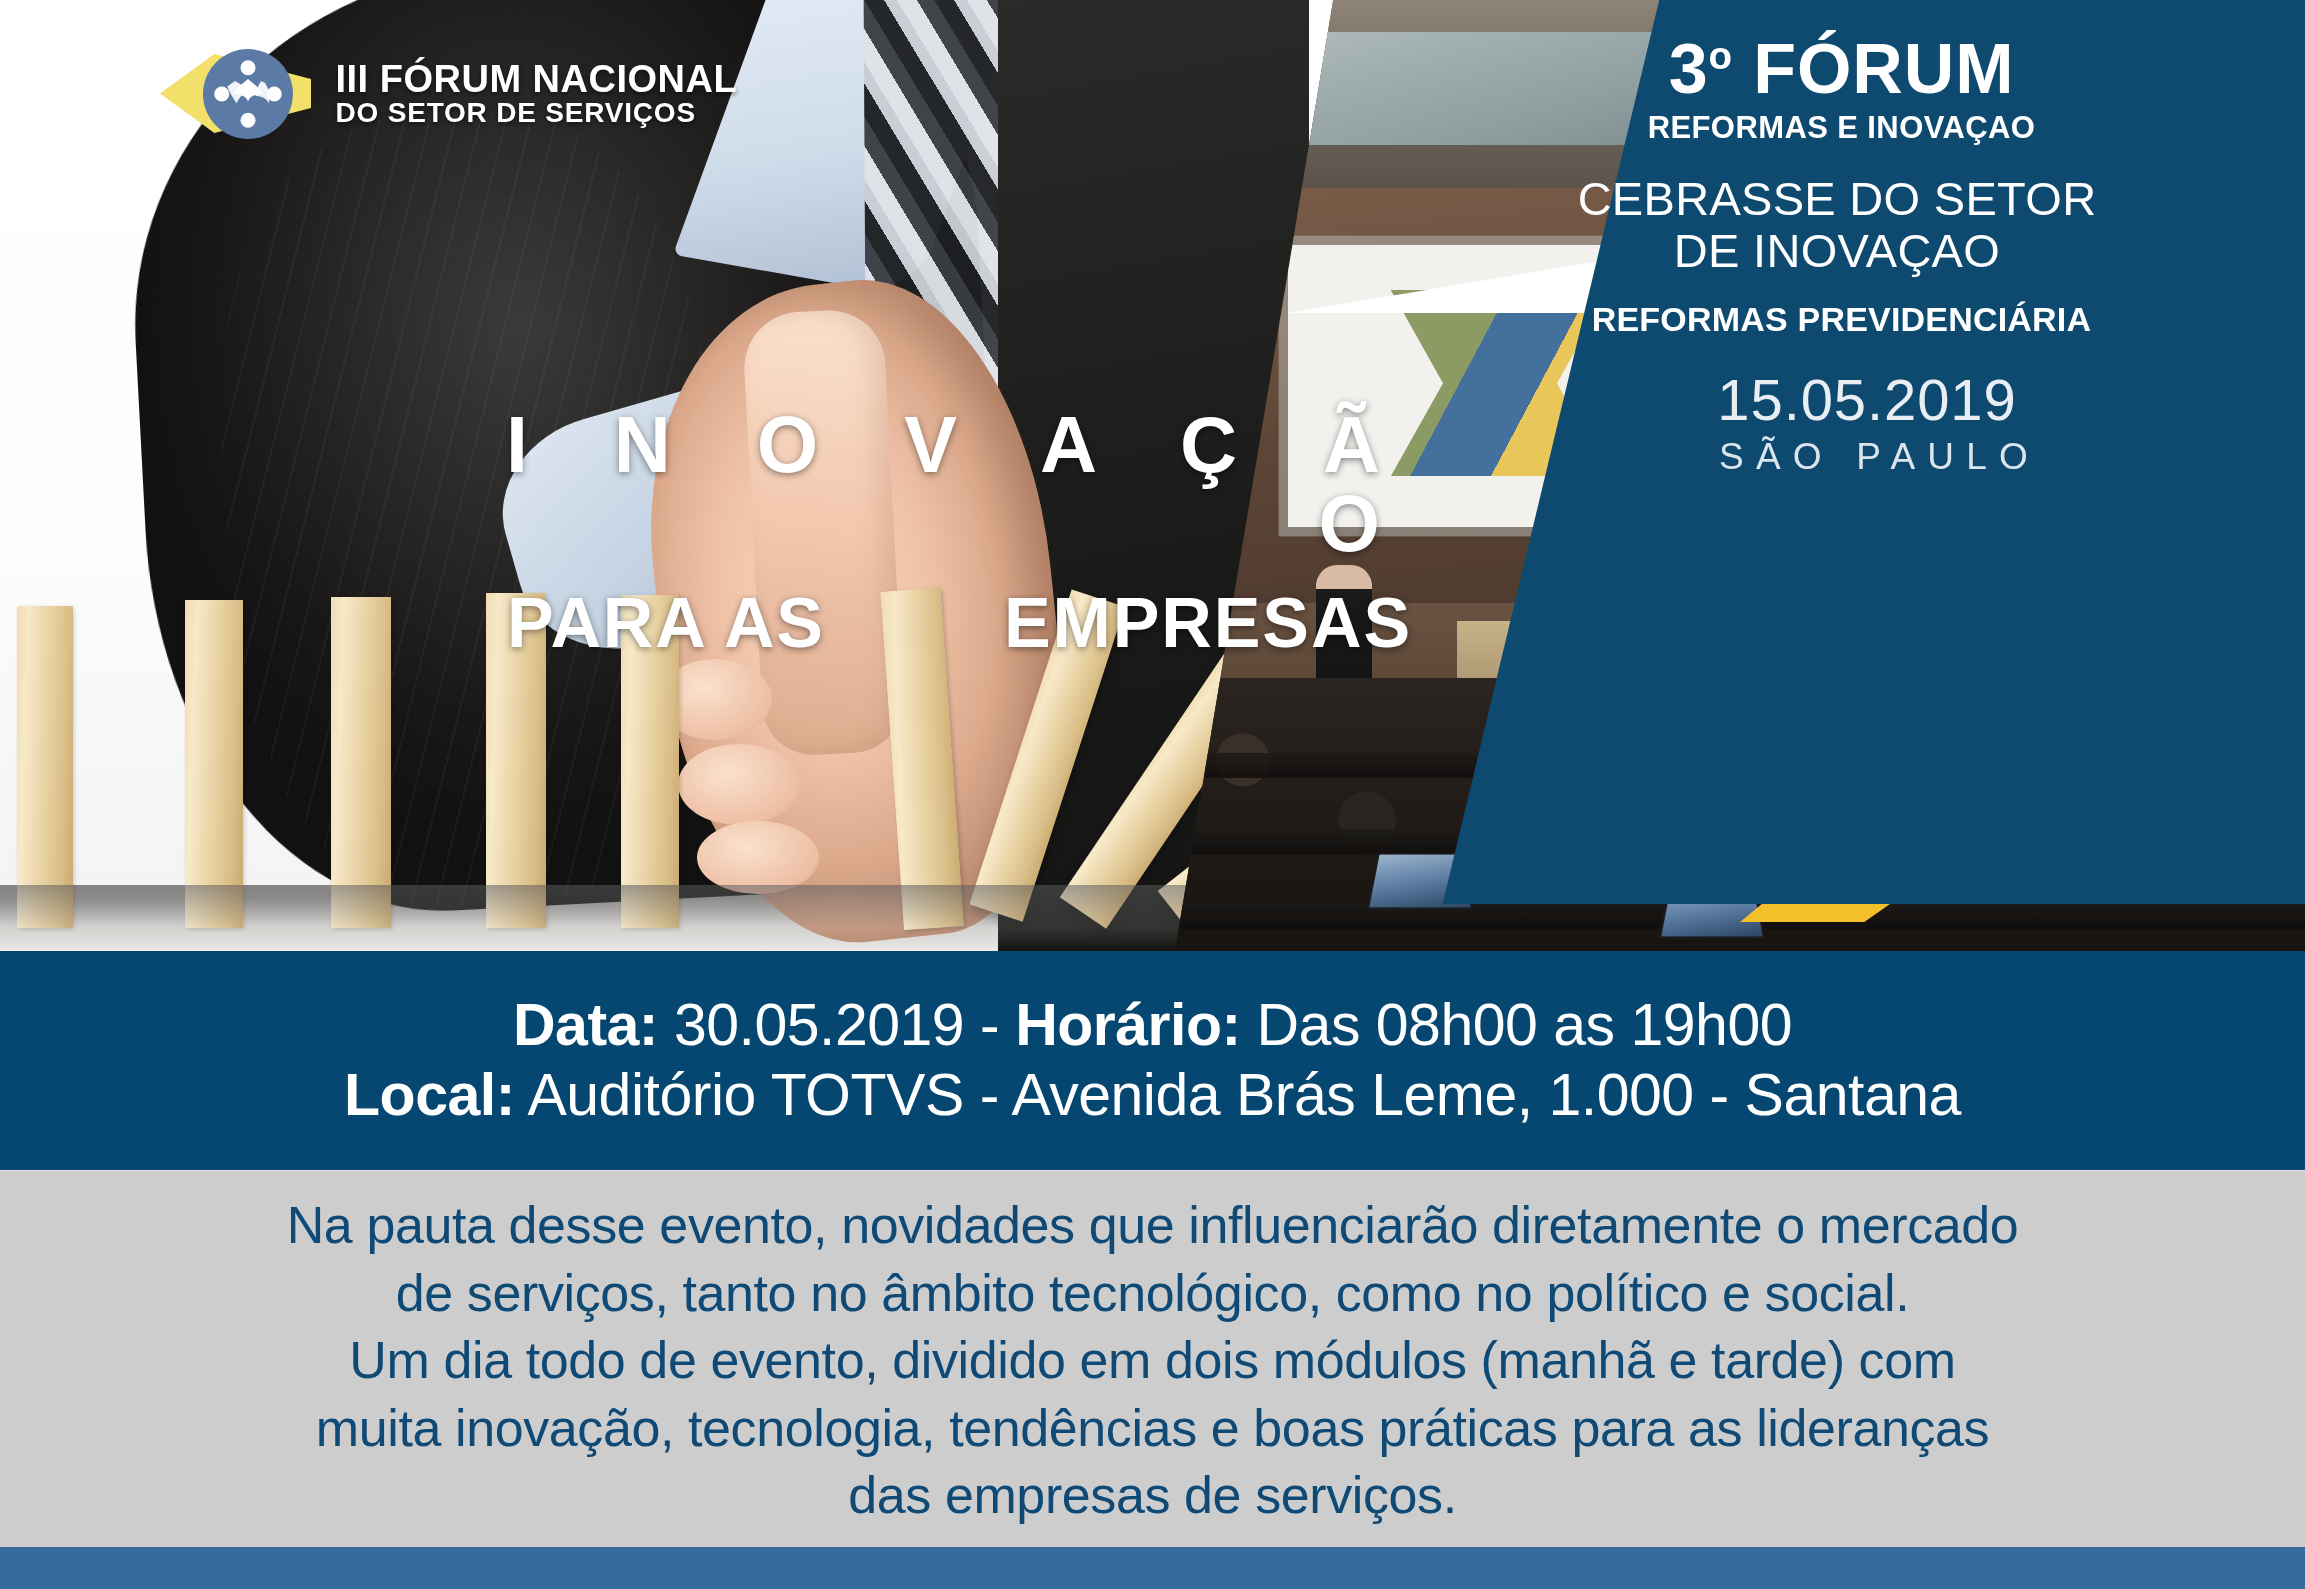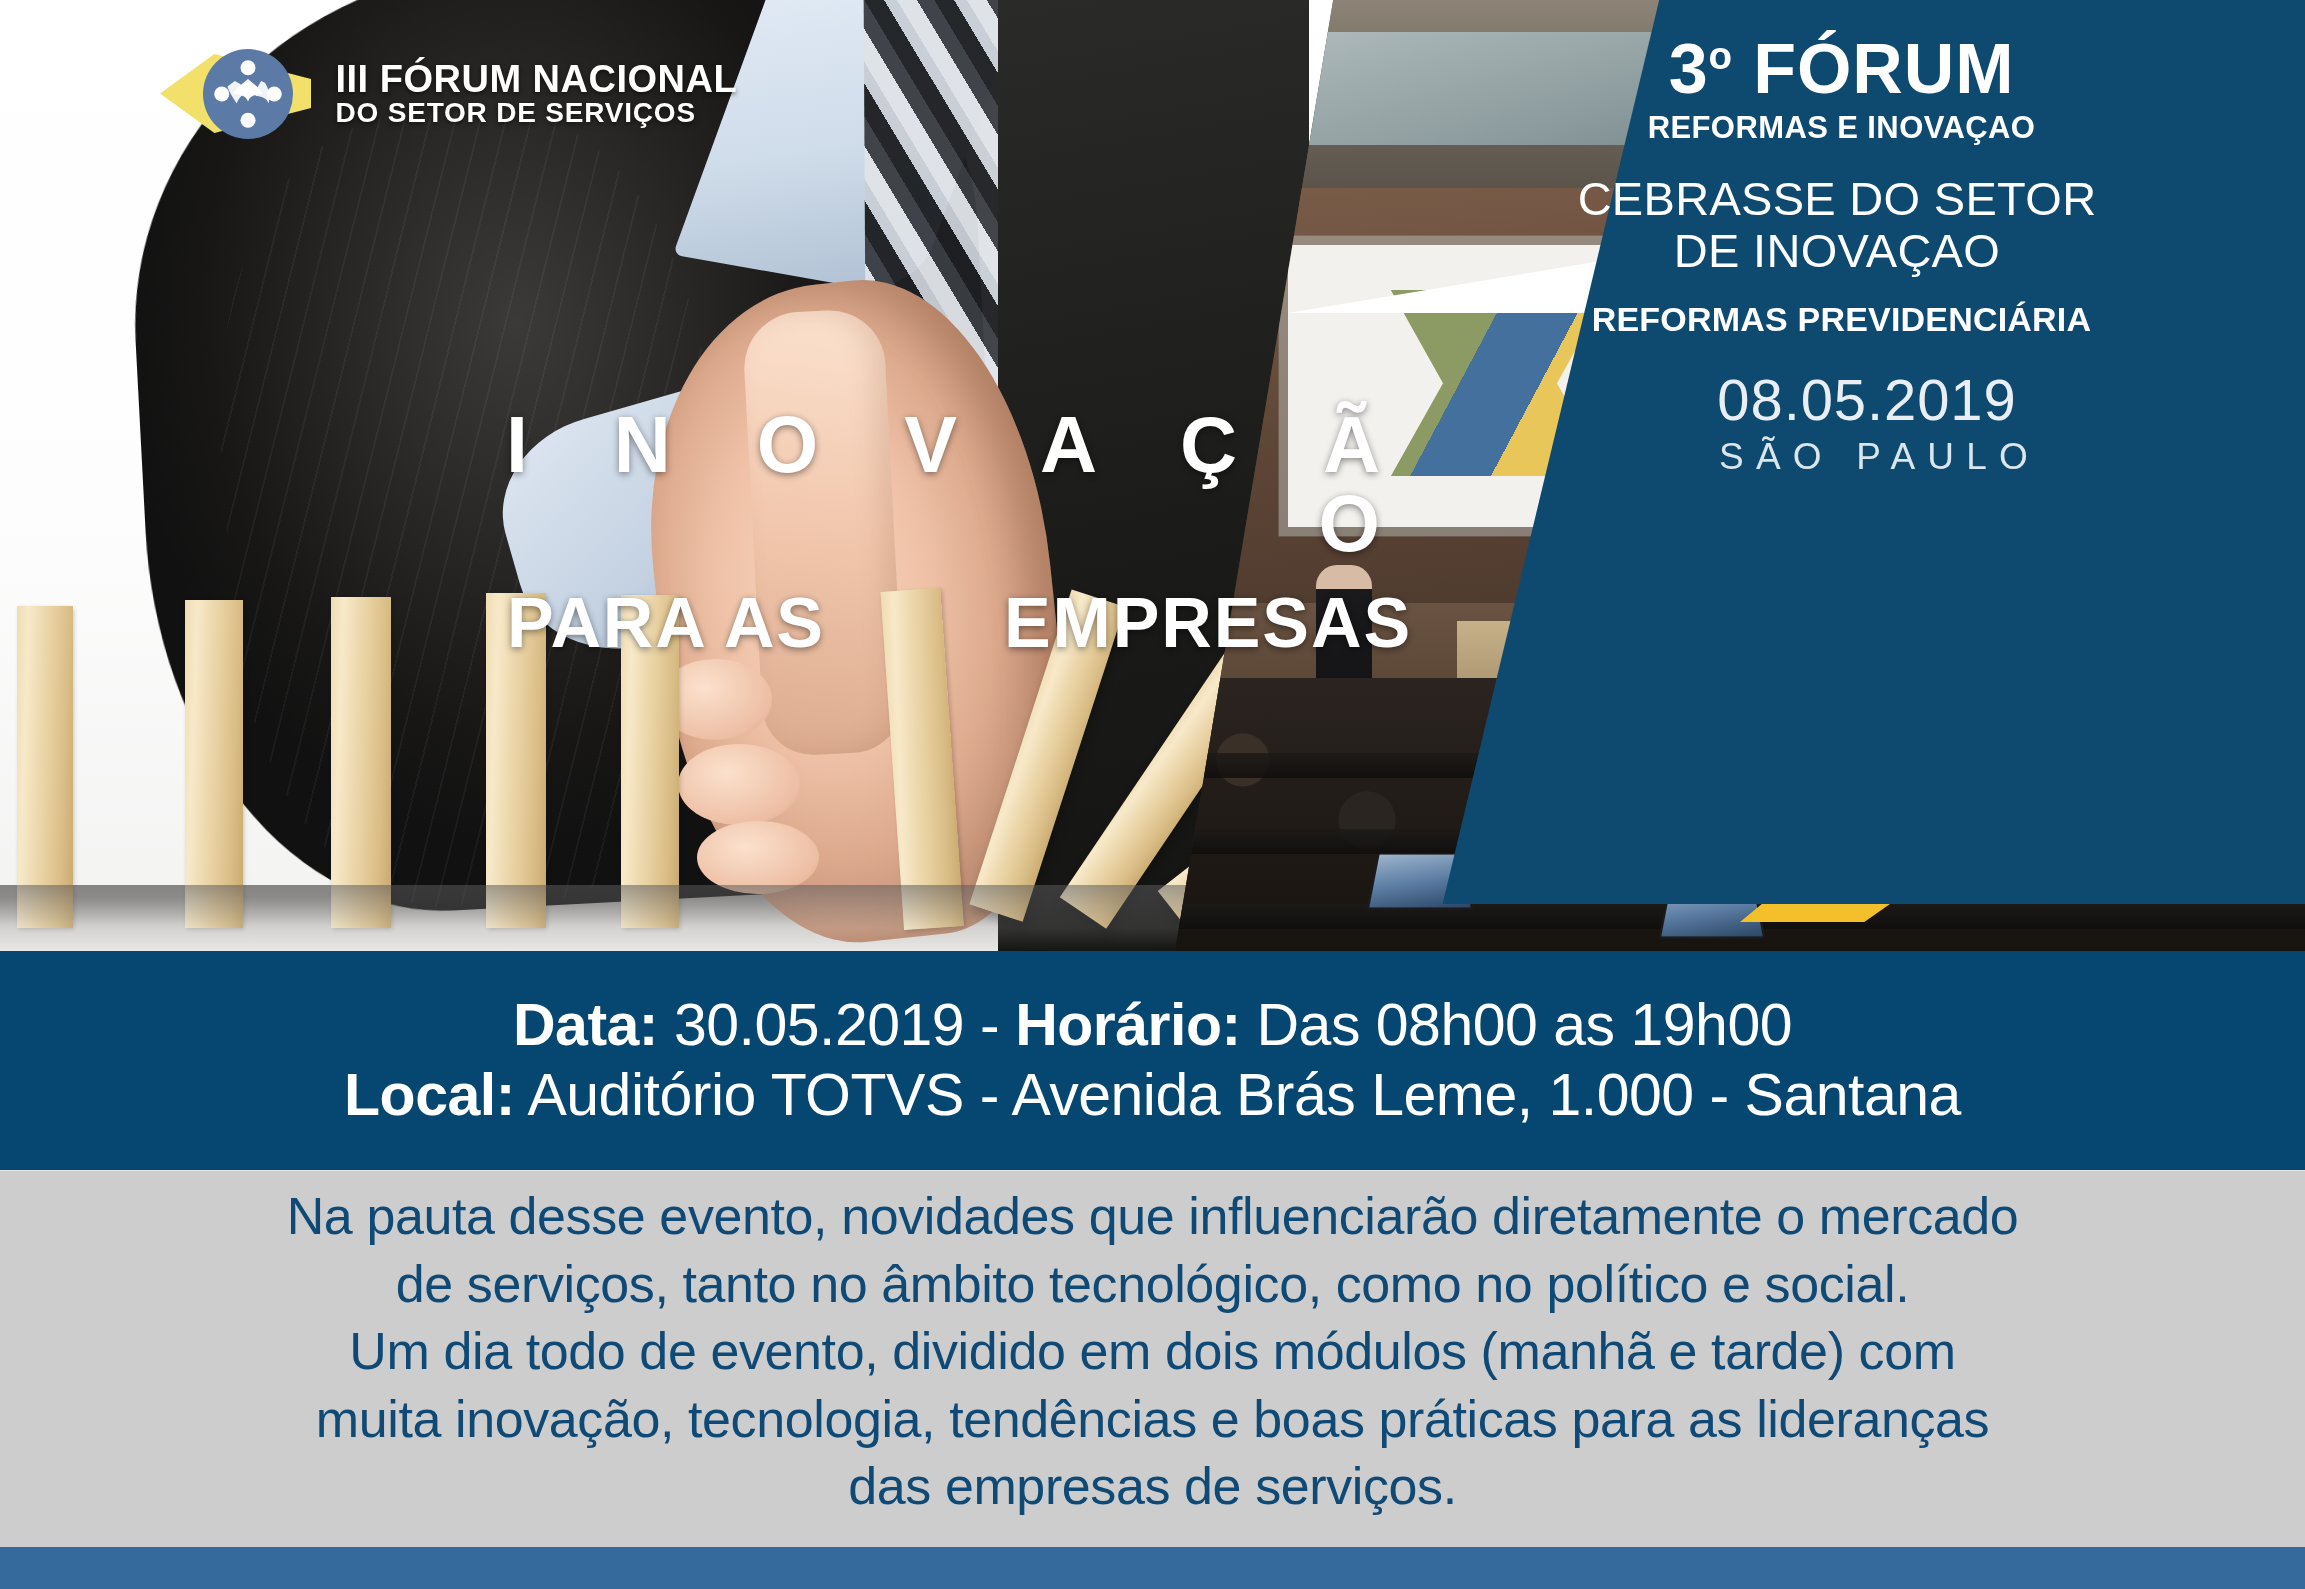--- a/index.html
+++ b/index.html
@@ -270,21 +270,21 @@
   .info-line{
     font-size:59px;font-weight:400;letter-spacing:-0.5px;
     font-stretch:condensed;white-space:nowrap;line-height:1.18;
   }
   .info-line b{font-weight:800;}
 
   
   .body-block{
     position:absolute;left:0;top:1170px;width:2305px;height:377px;
     background:#cdcdcd;color:#0f4a77;
-    text-align:center;padding-top:12px;box-sizing:border-box;z-index:8;
+    text-align:center;padding-top:21px;box-sizing:border-box;z-index:8;
     border-top:1.9px solid #e6e6e6;
   }
   .body-line{
     font-size:52px;font-weight:400;line-height:1.30;letter-spacing:-0.4px;
     white-space:nowrap;
   }
 
   
   .bottom-bar{
     position:absolute;left:0;top:1547px;width:2305px;height:42px;
@@ -357,21 +357,21 @@
     <div class="yellow-stripe"></div>
 
     <div class="blue-panel"></div>
 
     <div class="panel-text">
       <div class="p-forum"><span>3</span><sup>o</sup><span> FÓRUM</span></div>
       <div class="p-sub1">REFORMAS E INOVAÇAO</div>
       <div class="p-main">CEBRASSE DO SETOR</div>
       <div class="p-main" style="margin-top:1.9px;">DE INOVAÇAO</div>
       <div class="p-sub2">REFORMAS PREVIDENCIÁRIA</div>
-      <div class="p-date">08.05.2019</div>
+      <div class="p-date">15.05.2019</div>
       <div class="p-city">SÃO PAULO</div>
     </div>
 
     <div class="headline">
       <div class="hl-1">I N O V A Ç Ã O</div>
       <div class="hl-2"><span>PARA AS</span><span class="gap"></span><span>EMPRESAS</span></div>
     </div>
 
     <div class="logo">
       <div class="logo-mark">

